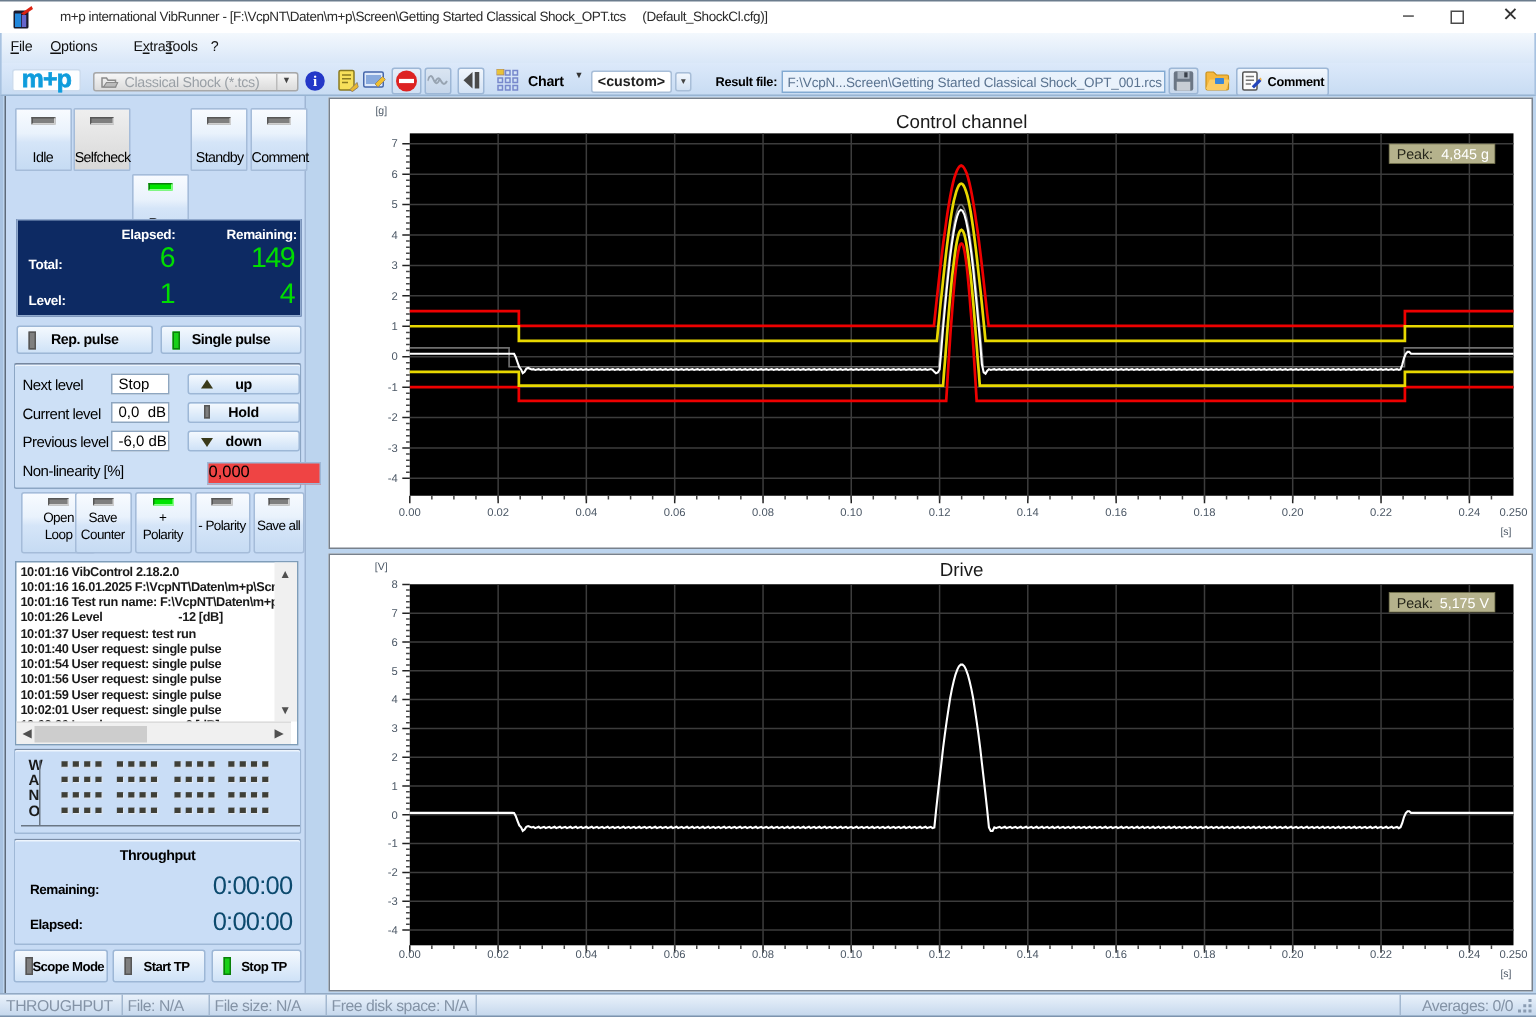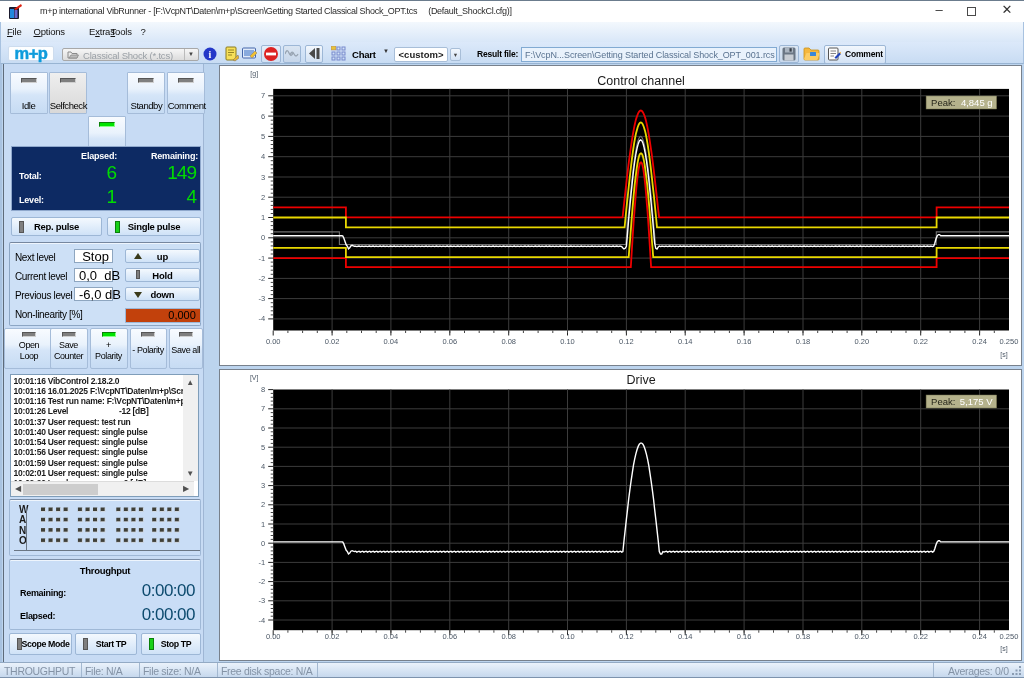--- a/index.html
+++ b/index.html
@@ -22,23 +22,23 @@
 .lamp{position:absolute;left:50%;top:5px;transform:translateX(-50%);width:16px;height:5px;background:#7f7f7f;border:1px solid #565656;border-bottom-color:#cfcfcf;border-right-color:#cfcfcf}
 .statelbl{position:absolute;left:0;width:100%;top:26.5px;text-align:center;font-size:9.5px;color:#000;white-space:nowrap;letter-spacing:-0.45px}
 #abortbtn{left:5px;top:53.5px;width:194px;height:23px;background:#ee1111;border:1px solid #b00;color:#000;text-align:center;line-height:23px}
 #navy{left:7px;top:82px;width:190px;height:64.5px;background:#0d2a63;border:1px solid #8fa8cc}
 .nv{position:absolute;color:#fff;font-size:9px;font-weight:bold;letter-spacing:-0.2px}
 .nvg{position:absolute;color:#00dd00;font-size:19px;text-align:right;letter-spacing:-1px}
 .pulsebtn{top:153px;height:19px;border:1px solid #9db7d6;border-radius:2px;background:linear-gradient(#f4f9fe,#cfe2f7);font-size:9.5px;font-weight:bold;text-align:center;line-height:18px;white-space:nowrap;letter-spacing:-0.3px}
 .vlamp{position:absolute;left:7px;top:3px;width:5px;height:12px;background:#7f7f7f;border:1px solid #565656}
 #lvlgroup{left:5px;top:178px;width:192px;height:84px;background:#cde0f6;border:1px solid #8ca6c4;border-top-color:#76879f;border-radius:2px;box-shadow:inset 0 1px 0 #eef5fd}
 .lvlbl{position:absolute;left:5px;font-size:10px;font-weight:normal;color:#000;white-space:nowrap;letter-spacing:-0.35px}
-.lvlinput{position:absolute;left:64px;width:39px;height:14.5px;background:#fff;border:1px solid #8ea6c0;font-size:13px;text-align:center;padding-left:4px;line-height:13px}
+.lvlinput{position:absolute;left:64px;width:39px;height:14.5px;background:#fff;border:1px solid #8ea6c0;font-size:10px;text-align:left;padding-left:4px;line-height:13px}
 .lvlbtn{position:absolute;left:114.5px;width:75.8px;height:14.5px;border:1px solid #9db7d6;border-radius:2px;background:linear-gradient(#f4f9fe,#cfe2f7);font-size:9.5px;font-weight:bold;text-align:center;line-height:13.5px;letter-spacing:-0.2px}
-#nonlin{position:absolute;left:115px;top:65px;width:75.8px;height:14.5px;background:#c2410c;border:1px solid #9db7d6;font-size:11px;text-align:right;line-height:13.5px;padding-right:4px}
+#nonlin{position:absolute;left:128px;top:65px;width:75.8px;height:14.5px;background:#ef4444;border:1px solid #9db7d6;font-size:11px;text-align:left;line-height:13.5px;padding-right:4px}
 .smbtn{top:264px;height:41px;border:1px solid #a5bcd9;border-radius:2px;background:linear-gradient(#f8fbff 0%,#e9f2fc 40%,#d5e5f8 55%,#c6dbf3 100%)}
 .smlamp{position:absolute;left:50%;top:3px;transform:translateX(-50%);width:14px;height:5px;background:#7f7f7f;border:1px solid #565656;border-bottom-color:#cfcfcf;border-right-color:#cfcfcf}
 .smlbl{position:absolute;left:0;width:100%;top:11px;text-align:center;font-size:9px;color:#000;line-height:10.5px;white-space:nowrap;letter-spacing:-0.4px}
 .smlbl1{position:absolute;left:0;width:100%;top:16px;text-align:center;font-size:9px;color:#000;white-space:nowrap;letter-spacing:-0.4px}
 #logbox{left:5.6px;top:310px;width:189px;height:123px;background:#fff;border:1px solid #7f9db9}
 #logtext{position:absolute;left:3px;top:0.5px;font-size:8.5px;color:#1a1a1a;line-height:10.25px;white-space:pre;font-weight:bold;letter-spacing:-0.25px}
 #hsb{position:absolute;left:0;bottom:0;width:183px;height:15px;background:#f0f0f0;border-top:1px solid #dcdcdc}
 .sbarrow{position:absolute;color:#505050;font-size:8px;line-height:15px;width:15px;text-align:center}
 #hsbthumb{position:absolute;left:12px;top:2px;width:75px;height:11px;background:#cdcdcd}
 #wano{left:5px;top:435px;width:192px;height:57px;background:#c9ddf6;border:1px solid #9fb8d6;border-top-color:#7b8da6;border-radius:2px;box-shadow:inset 0 1px 0 #eef5fd}
@@ -207,21 +207,21 @@
     <div class="lvlbl" style="top:47px">Previous level</div>
     <div class="lvlbl" style="top:66px">Non-linearity [%]</div>
     <div class="lvlinput" style="top:5.5px">Stop</div>
     <div class="lvlinput" style="top:24.5px">0,0&nbsp;&nbsp;dB</div>
     <div class="lvlinput" style="top:43.5px">-6,0&nbsp;dB</div>
     <div class="lvlbtn" style="top:5.5px"><span style="position:absolute;left:8px;top:3.5px;width:0;height:0;border-left:4px solid transparent;border-right:4px solid transparent;border-bottom:6px solid #3a3a1a"></span>up</div>
     <div class="lvlbtn" style="top:24.5px"><span style="position:absolute;left:10px;top:1.5px;width:4px;height:9px;background:#7f7f7f;border:1px solid #565656"></span>Hold</div>
     <div class="lvlbtn" style="top:43.5px"><span style="position:absolute;left:8px;top:4px;width:0;height:0;border-left:4px solid transparent;border-right:4px solid transparent;border-top:6px solid #3a3a1a"></span>down</div>
     <div id="nonlin">0,000</div>
   </div>
-  <div class="abs smbtn" style="left:0;width:50px">
+  <div class="abs smbtn" style="left:10px;width:50px">
       <div class="smlamp"></div>
       <div class="smlbl">Open<br>Loop</div>
     </div>
   <div class="abs smbtn" style="left:45.5px;width:38px">
       <div class="smlamp"></div>
       <div class="smlbl">Save<br>Counter</div>
     </div>
   <div class="abs smbtn" style="left:85.5px;width:38px">
       <div class="smlamp" style="background:#00e400;border-color:#0a800a;border-bottom-color:#8f8;border-right-color:#8f8"></div>
       <div class="smlbl">+<br>Polarity</div>

